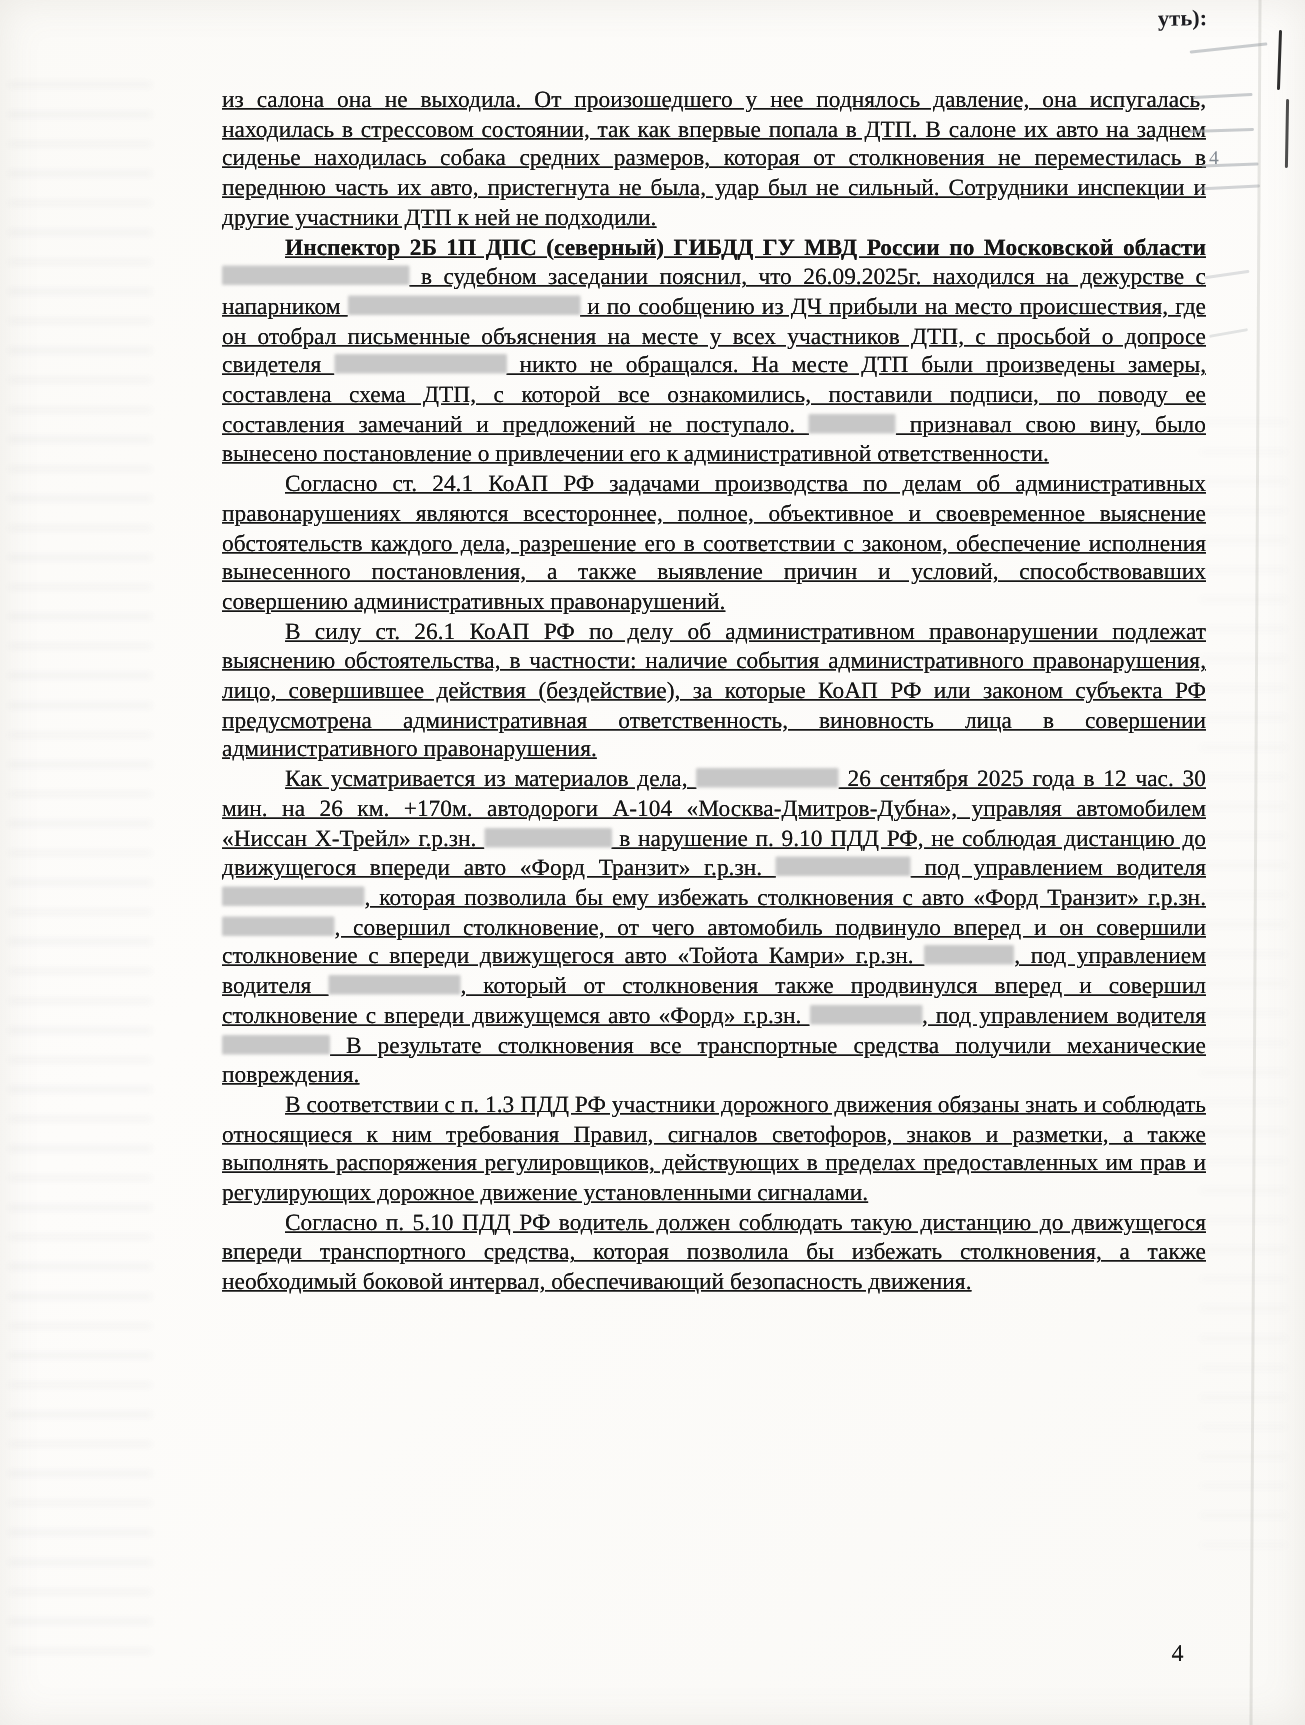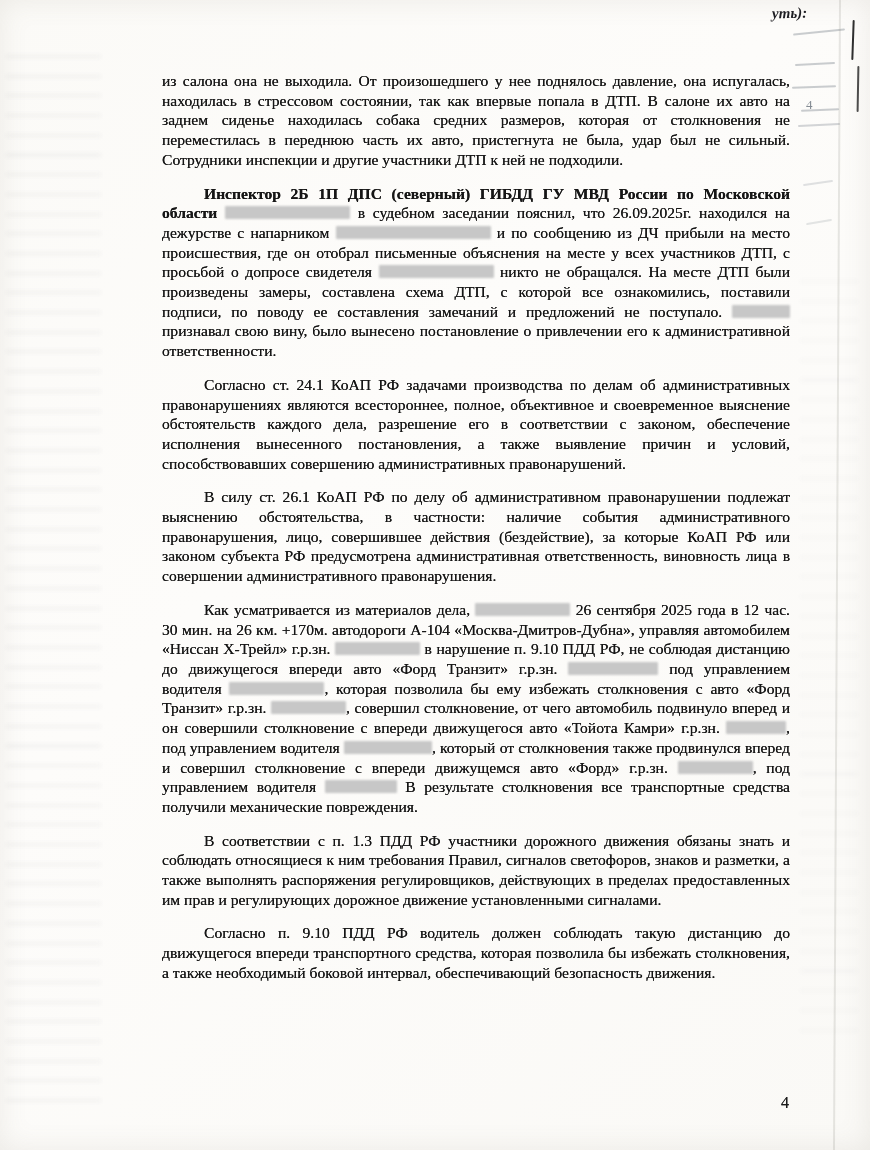--- a/index.html
+++ b/index.html
@@ -10,37 +10,36 @@
     overflow:hidden;
     font-family:"Liberation Serif","DejaVu Serif",serif;
     color:#161616;
   }
   .textblock{
     position:absolute;left:148px;top:57px;width:656px;
     font-size:15.6px;line-height:19.7px;
     text-align:justify;
     text-shadow:0 0 .35px rgba(0,0,0,.85);
   }
-  .para{margin:14px;text-indent:42px;}
+  .para{margin:0;text-indent:42px;text-decoration:underline;}
   .para.noindent{text-indent:0;}
   .b{font-weight:bold;}
   .redact{
     display:inline-block;
     height:13px;
     background:#c7c7c7;
     border-radius:1px;
     filter:blur(1.2px);
     vertical-align:-1px;
   }
   
   .corner-note{
     position:absolute;left:772px;top:5px;
     font-weight:bold;font-size:15px;color:#1d1d22;
     transform:rotate(-1deg);
-    font-style:italic;
   }
   .margin-marker{
     position:absolute;left:806px;top:97px;
     font-size:13px;color:#848b93;
   }
   .page-number{
     position:absolute;left:781px;top:1094px;
     font-size:16px;color:#1a1a1a;
     text-shadow:0 0 .35px rgba(0,0,0,.8);
   }
@@ -80,21 +79,21 @@
   <div class="bleed bleed-left"></div>
   <div class="bleed bleed-right"></div>
 
   <div class="textblock">
       <p class="para noindent"><span>из салона она не выходила. От произошедшего у нее поднялось давление, она испугалась, находилась в стрессовом состоянии, так как впервые попала в ДТП. В салоне их авто на заднем сиденье находилась собака средних размеров, которая от столкновения не переместилась в переднюю часть их авто, пристегнута не была, удар был не сильный. Сотрудники инспекции и другие участники ДТП к ней не подходили.</span></p>
       <p class="para"><span class="b">Инспектор 2Б 1П ДПС (северный) ГИБДД ГУ МВД России по Московской области </span><span class="redact" style="width: 125px;"></span><span> в судебном заседании пояснил, что 26.09.2025г. находился на дежурстве с напарником </span><span class="redact" style="width: 155px;"></span><span> и по сообщению из ДЧ прибыли на место происшествия, где он отобрал письменные объяснения на месте у всех участников ДТП, с просьбой о допросе свидетеля </span><span class="redact" style="width: 115px;"></span><span> никто не обращался. На месте ДТП были произведены замеры, составлена схема ДТП, с которой все ознакомились, поставили подписи, по поводу ее составления замечаний и предложений не поступало. </span><span class="redact" style="width: 58px;"></span><span> признавал свою вину, было вынесено постановление о привлечении его к административной ответственности.</span></p>
       <p class="para"><span>Согласно ст. 24.1 КоАП РФ задачами производства по делам об административных правонарушениях являются всестороннее, полное, объективное и своевременное выяснение обстоятельств каждого дела, разрешение его в соответствии с законом, обеспечение исполнения вынесенного постановления, а также выявление причин и условий, способствовавших совершению административных правонарушений.</span></p>
       <p class="para"><span>В силу ст. 26.1 КоАП РФ по делу об административном правонарушении подлежат выяснению обстоятельства, в частности: наличие события административного правонарушения, лицо, совершившее действия (бездействие), за которые КоАП РФ или законом субъекта РФ предусмотрена административная ответственность, виновность лица в совершении административного правонарушения.</span></p>
       <p class="para"><span>Как усматривается из материалов дела, </span><span class="redact" style="width: 95px;"></span><span> 26 сентября 2025 года в 12 час. 30 мин. на 26 км. +170м. автодороги А-104 «Москва-Дмитров-Дубна», управляя автомобилем «Ниссан Х-Трейл» г.р.зн. </span><span class="redact" style="width: 85px;"></span><span> в нарушение п. 9.10 ПДД РФ, не соблюдая дистанцию до движущегося впереди авто «Форд Транзит» г.р.зн. </span><span class="redact" style="width: 90px;"></span><span> под управлением водителя </span><span class="redact" style="width: 95px;"></span><span>, которая позволила бы ему избежать столкновения с авто «Форд Транзит» г.р.зн. </span><span class="redact" style="width: 75px;"></span><span>, совершил столкновение, от чего автомобиль подвинуло вперед и он совершили столкновение с впереди движущегося авто «Тойота Камри» г.р.зн. </span><span class="redact" style="width: 60px;"></span><span>, под управлением водителя </span><span class="redact" style="width: 88px;"></span><span>, который от столкновения также продвинулся вперед и совершил столкновение с впереди движущемся авто «Форд» г.р.зн. </span><span class="redact" style="width: 75px;"></span><span>, под управлением водителя </span><span class="redact" style="width: 72px;"></span><span> В результате столкновения все транспортные средства получили механические повреждения.</span></p>
       <p class="para"><span>В соответствии с п. 1.3 ПДД РФ участники дорожного движения обязаны знать и соблюдать относящиеся к ним требования Правил, сигналов светофоров, знаков и разметки, а также выполнять распоряжения регулировщиков, действующих в пределах предоставленных им прав и регулирующих дорожное движение установленными сигналами.</span></p>
-      <p class="para"><span>Согласно п. 9.10 ПДД РФ водитель должен соблюдать такую дистанцию до движущегося впереди транспортного средства, которая позволила бы избежать столкновения, а также необходимый боковой интервал, обеспечивающий безопасность движения.</span></p>
+      <p class="para"><span>Согласно п. 5.10 ПДД РФ водитель должен соблюдать такую дистанцию до движущегося впереди транспортного средства, которая позволила бы избежать столкновения, а также необходимый боковой интервал, обеспечивающий безопасность движения.</span></p>
     </div>
 
   <div class="corner-note">уть):</div>
 
   <div class="dash d1"></div>
   <div class="dash d2"></div>
   <div class="dash d3"></div>
   <div class="dash d4"></div>
   <div class="dash d5"></div>
   <div class="dash d6"></div>

